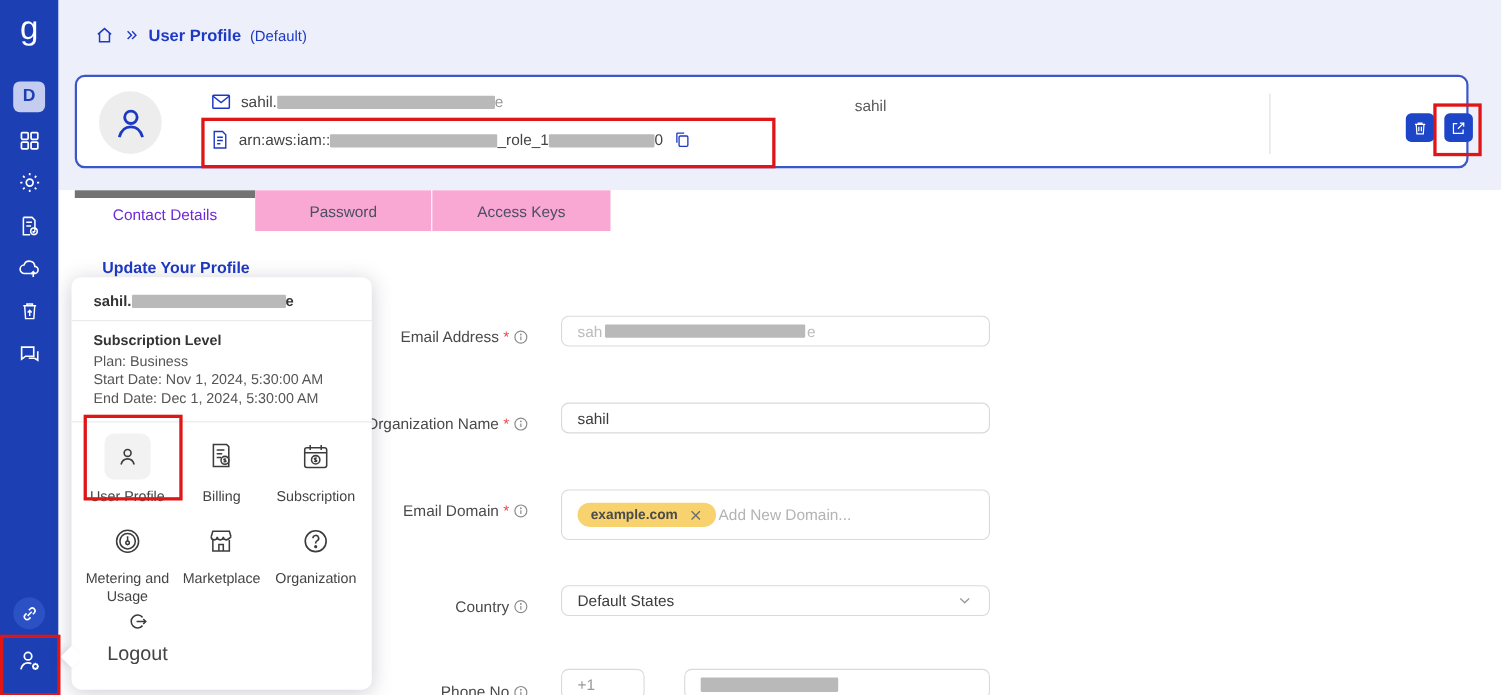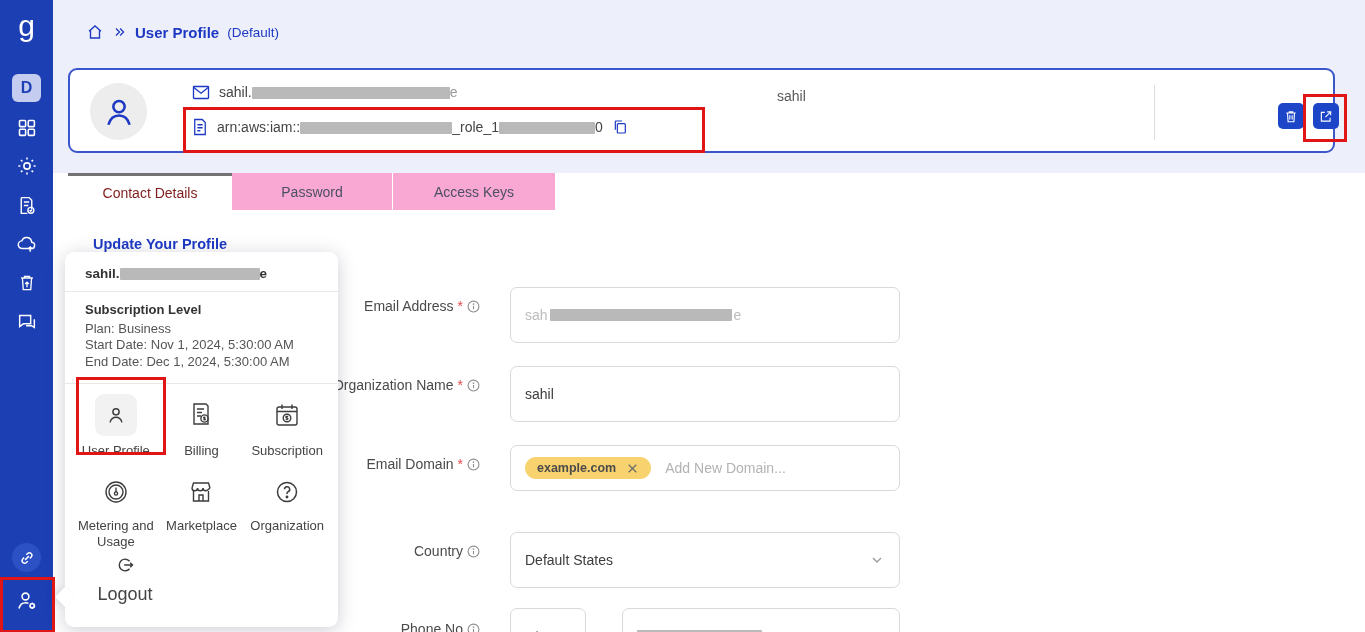--- a/index.html
+++ b/index.html
@@ -26,29 +26,29 @@
   
   #card{left:68px;top:68px;width:1267px;height:85px;background:#fff;border:2px solid #3b56c9;border-radius:9px;box-sizing:border-box;z-index:10;}
   .avatar{left:20px;top:13px;width:57px;height:57px;border-radius:50%;background:#ededed;display:flex;align-items:center;justify-content:center;}
   .card-row{display:flex;align-items:center;gap:9px;font-size:14px;color:#444;}
   .redact{display:inline-block;background:#b9b9b9;height:12px;border-radius:1px;vertical-align:middle;}
   .v-divider{left:1084px;top:15px;width:1px;height:55px;background:#ddd;}
   .icon-btn{width:26px;height:26px;border-radius:5px;background:#1d45c8;display:flex;align-items:center;justify-content:center;border:none;cursor:pointer;}
 
   
   .tab{position:absolute;top:173px;height:37px;display:flex;align-items:center;justify-content:center;font-size:14px;color:#4a4f63;box-sizing:border-box;cursor:pointer;}
-  .tab-active{background:#fff;border-top:3px solid #737373;color:#7f1d1d;}
+  .tab-active{background:#fff;border-top:7px solid #737373;color:#6d28d9;}
   .tab-inactive{background:#f9a8d4;}
 
   #section-heading{left:93px;top:236px;font-size:14.5px;font-weight:bold;color:#1d39c4;}
 
   
   .f-label{position:absolute;left:260px;width:220px;text-align:right;font-size:14px;color:#4a4a4a;display:flex;justify-content:flex-end;align-items:center;gap:4px;}
   .req{color:#e5494d;}
-  .f-input{position:absolute;left:510px;width:390px;height:56px;border:1px solid #d9d9d9;border-radius:7px;box-sizing:border-box;background:#fff;display:flex;align-items:center;padding:0 14px;font-size:14px;color:#3c3c3c;}
+  .f-input{position:absolute;left:510px;width:390px;height:28px;border:1px solid #d9d9d9;border-radius:7px;box-sizing:border-box;background:#fff;display:flex;align-items:center;padding:0 14px;font-size:14px;color:#3c3c3c;}
   .f-input.disabled{color:#bcbcbc;}
   .chip{display:flex;align-items:center;gap:10px;background:#f8d26e;border-radius:13px;padding:4px 12px;font-size:12.5px;font-weight:bold;color:#4b4b4b;}
   .ghost-input{border:none;outline:none;font-size:14px;flex:1;background:transparent;color:#c2410c;font-family:"Liberation Sans",sans-serif;}
   .ghost-input::placeholder{color:#b3b3b3;}
 
   
   #popup{left:65px;top:252px;width:273px;height:375px;background:#fff;border-radius:9px;box-shadow:0 3px 18px rgba(60,60,90,.25);z-index:50;}
   #popup .ptr{position:absolute;left:-7px;top:338px;width:14px;height:14px;background:#fff;transform:rotate(45deg);box-shadow:-3px 3px 6px rgba(60,60,90,.12);}
   .pop-head{padding:14px 20px 10px 20px;font-size:13.5px;font-weight:bold;color:#333;border-bottom:1px solid #e8e8e8;}
   .pop-sub{padding:10px 20px 12px 20px;font-size:13px;color:#555;line-height:1.28;border-bottom:1px solid #e8e8e8;}
@@ -252,21 +252,21 @@
     <span>Email Domain</span>
       <span class="req">*</span>
     <span>
         <svg width="13" height="13" viewBox="0 0 24 24" fill="none" stroke="#8c8c8c" stroke-width="2">
           <circle cx="12" cy="12" r="10"></circle>
           <path d="M12 11v6"></path>
           <circle cx="12" cy="7.5" r="0.6" fill="#8c8c8c"></circle>
         </svg>
       </span>
   </div>
-  <div class="f-input" style="top:445px;height:46px;gap:12px;">
+  <div class="f-input" style="top:445px;height:46px;">
     <span class="chip">
       <span>example.com</span>
       <span>
           <svg width="13" height="13" viewBox="0 0 24 24" fill="none" stroke="#6b6b6b" stroke-width="2.2">
             <path d="M5 5l14 14M19 5L5 19"></path>
           </svg>
         </span>
     </span>
     <input class="ghost-input" placeholder="Add New Domain..." style="">
   </div>

